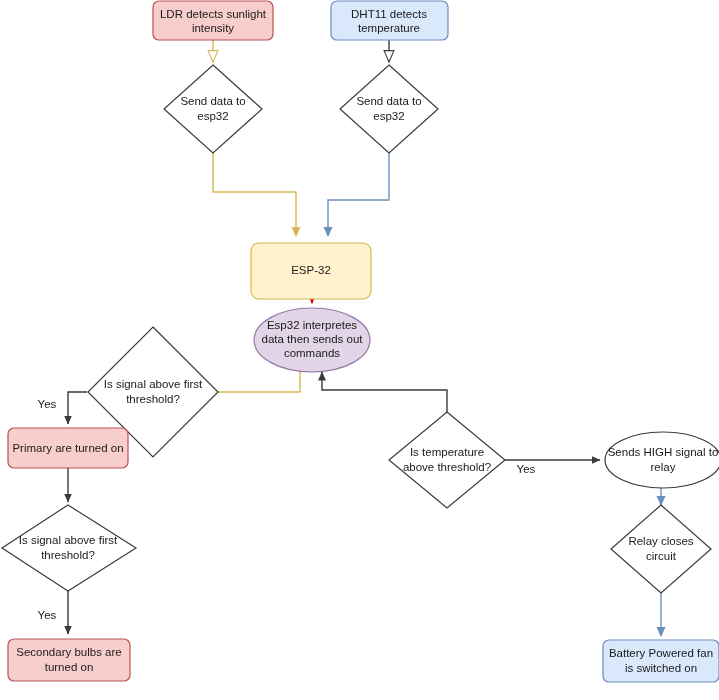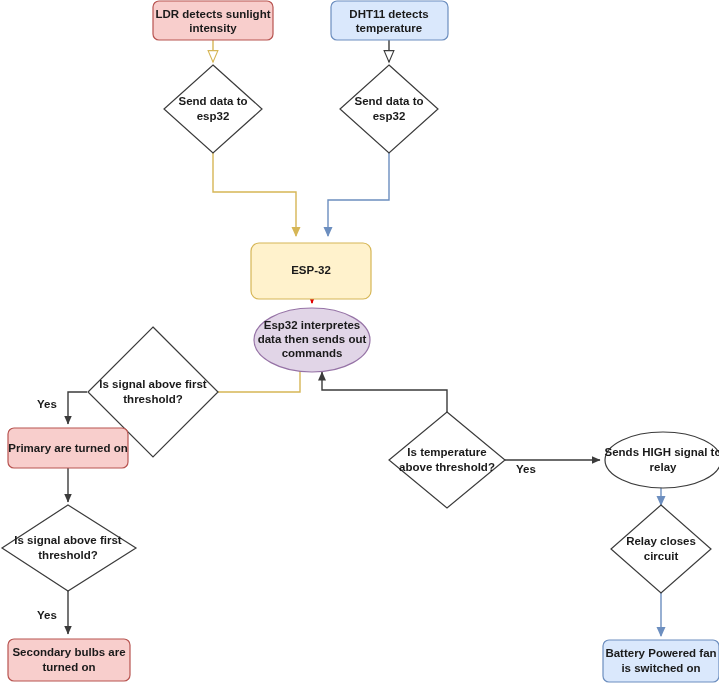--- a/index.html
+++ b/index.html
@@ -10,21 +10,20 @@
   body {
     width: 719px;
     height: 700px;
     font-family: "Liberation Sans", sans-serif;
     overflow: hidden;
   }
   #flowchart-root {
     position: relative;
     width: 656px;
     height: 700px;
-    font-weight: bold;
   }
   svg#flow-svg {
     display: block;
     width: 719px;
     height: 700px;
   }
   .node-text {
     font-family: "Liberation Sans", sans-serif;
     font-size: 11.5px;
     fill: #1a1a1a;

